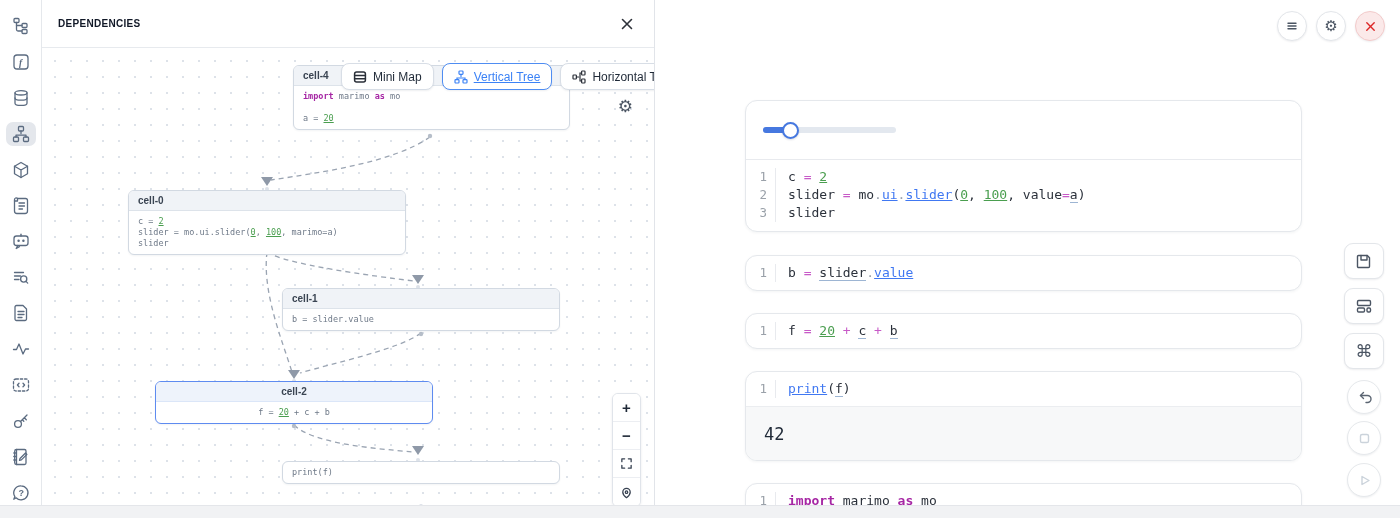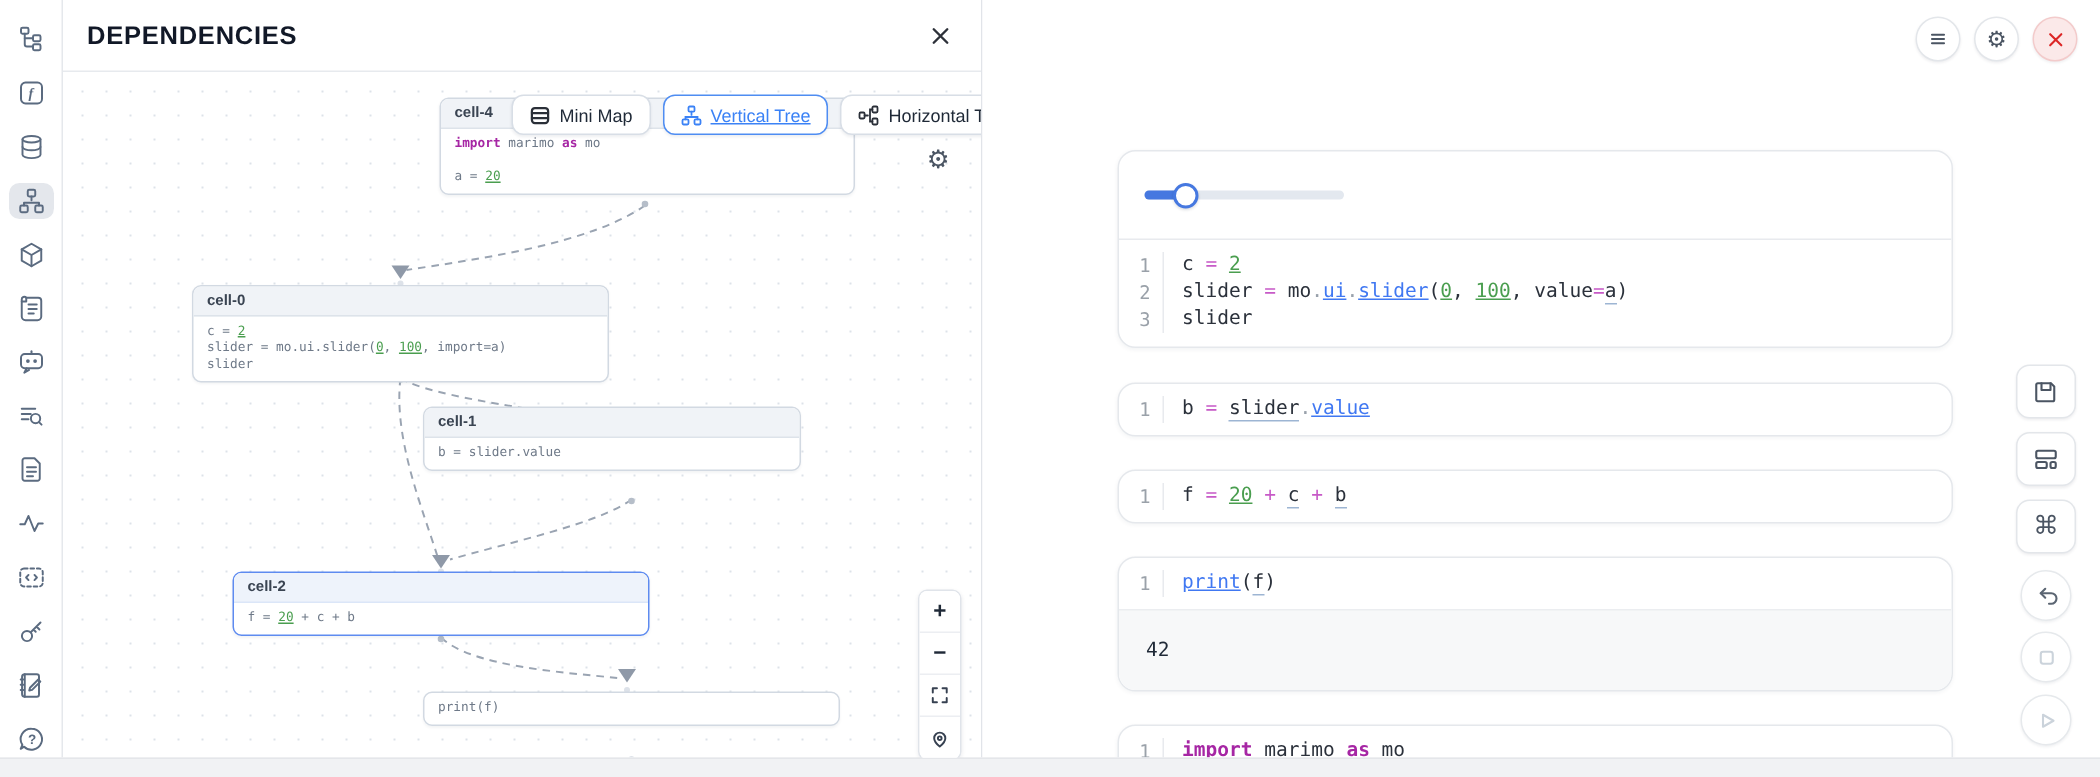--- a/index.html
+++ b/index.html
@@ -10,31 +10,31 @@
   
   .sidebar { width:42px; height:505px; background:#fff; border-right:1px solid #e5e8ec; display:flex; flex-direction:column; align-items:center; padding-top:14px; gap:12px; flex:none; }
   .sb-btn { width:30px; height:30px; border-radius:7px; display:flex; align-items:center; justify-content:center; cursor:pointer; background:transparent; border:none; }
   .sb-btn.active { background:#e4e7ec; }
   .sb-btn svg { stroke:#5b6b80; fill:none; stroke-width:1.3; stroke-linecap:round; stroke-linejoin:round; }
   .sb-btn svg text { fill:#5b6b80; stroke:none; }
 
   
   .dep-panel { width:613px; height:505px; background:#fff; border-right:1px solid #e1e4e9; flex:none; display:flex; flex-direction:column; }
   .dep-header { height:48px; border-bottom:1px solid #e7eaee; display:flex; align-items:center; justify-content:space-between; padding:0 20px 0 16px; flex:none; }
-  .dep-title { font-size:17px; font-weight:700; letter-spacing:.03em; color:#111827; }
+  .dep-title { font-size:10px; font-weight:700; letter-spacing:.03em; color:#111827; }
   .dep-close { background:none; border:none; cursor:pointer; display:flex; }
   .graph-canvas { position:relative; flex:1; overflow:hidden; background-color:#fff;
     background-image:radial-gradient(circle,#dde2e9 1.05px,transparent 1.05px); background-size:16px 16px; background-position:5px 5px; }
   .edges { position:absolute; left:0; top:0; z-index:5; }
 
   .gnode { position:absolute; z-index:10; background:#fff; border:1px solid #d2d9e2; border-radius:6px; box-shadow:0 1px 2px rgba(20,30,50,.05); overflow:hidden; cursor:pointer; }
   .gnode-header { background:#f0f3f7; border-bottom:1px solid #dde3ea; padding:4px 9px; font-size:10px; font-weight:700; color:#3a4452; }
   .gnode-body { padding:5px 9px; }
   .node-line { font-family:"DejaVu Sans Mono",monospace; font-size:8.5px; line-height:11px; white-space:pre; }
-  .gnode.selected { border:1.5px solid #5e8bf0; }
+  .gnode.selected { border:1.5px solid #5e8bf0;text-align:center; }
   .gnode.selected .gnode-header { background:#eef3fb; border-bottom-color:#dbe6f8; }
 
   .graph-toolbar { position:absolute; left:299px; top:15px; z-index:30; display:flex; gap:8px; }
   .gt-btn { height:27px; display:flex; align-items:center; gap:6px; padding:0 11px; background:#fff; border:1px solid #d8dee6; border-radius:8px; box-shadow:0 1px 2px rgba(20,30,50,.07); font-size:12px; color:#1f2937; cursor:pointer; white-space:nowrap; }
   .gt-btn svg { flex:none; }
   .gt-btn.active { border:1.5px solid #4f8df2; color:#3b82f6;text-decoration:underline; }
 
   .graph-gear { position:absolute; right:21px; top:50px; z-index:30; background:none; border:none; font-size:17px; color:#4b5563; cursor:pointer; line-height:1; }
 
   .zoom-panel { position:absolute; left:570px; top:345px; width:29px; z-index:30; background:#fff; border:1px solid #e0e4ea; border-radius:6px; box-shadow:0 1px 3px rgba(20,30,50,.08); overflow:hidden; }
@@ -50,21 +50,21 @@
 
   .nb-filename { position:absolute; left:90px; top:56px; width:557px; text-align:center; font-family:"DejaVu Sans Mono",monospace; font-size:13.5px; color:#6b7280; }
 
   .cells { position:absolute; left:90px; top:100px; width:557px; }
   .cell-card { background:#fff; border:1px solid #e5e8ec; border-radius:12px; box-shadow:0 1px 3px rgba(20,30,50,.05); overflow:hidden; }
   .cell-output { height:59px; display:flex; align-items:center; padding-left:17px; border-bottom:1px solid #e8eaee; }
   .cell-editor { padding:8px 0; }
   .line-row { display:flex; align-items:stretch; }
   .ln { width:30px; flex:none; text-align:right; padding-right:8px; color:#9aa1a9; font-family:"DejaVu Sans Mono",monospace; font-size:12.5px; line-height:18px; border-right:1px solid #e8eaee; }
   .code-text { padding-left:12px; font-family:"DejaVu Sans Mono",monospace; font-size:13px; line-height:18px; white-space:pre; }
-  .result-area { min-height:54px; background:#f7f8f9; border-top:1px solid #ebedf0; display:flex; align-items:center; padding-left:18px; font-family:"DejaVu Sans Mono",monospace; font-size:13px; color:#1f2937; }
+  .result-area { min-height:54px; background:#f7f8f9; border-top:1px solid #ebedf0; display:flex; align-items:center; padding-left:18px; font-family:"DejaVu Sans Mono",monospace; font-size:17px; color:#1f2937; }
 
   .tk-p { color:#2b313b; }
   .tk-kw { color:#a626a4; font-weight:700; }
   .tk-num { color:#4a9e4f;text-decoration:underline; }
   .tk-op { color:#c75ac7; }
   .tk-prop, .tk-fn { color:#4078f2;text-decoration:underline; }
   .tk-pun { color:#99a1ab; }
   .tk-uvar { color:#2b313b; border-bottom:1.5px solid #9db5d3; }
   .tk-np { color:#6e7988; }
   .node-line .tk-kw { font-weight:700; }
@@ -234,25 +234,25 @@
           <div class="gnode-body">
               <div class="node-line"><span class="tk-kw">import</span><span class="tk-np"> marimo </span><span class="tk-kw">as</span><span class="tk-np"> mo</span></div>
               <div class="node-line">&nbsp;</div>
               <div class="node-line"><span class="tk-np">a = </span><span class="tk-num">20</span></div>
             </div>
         </div>
         <div class="gnode" style="left:86px; top:142px; width:278px;">
           <div class="gnode-header">cell-0</div>
           <div class="gnode-body">
               <div class="node-line"><span class="tk-np">c = </span><span class="tk-num">2</span></div>
-              <div class="node-line"><span class="tk-np">slider = mo.ui.slider(</span><span class="tk-num">0</span><span class="tk-np">, </span><span class="tk-num">100</span><span class="tk-np">, import=a)</span></div>
+              <div class="node-line"><span class="tk-np">slider = mo.ui.slider(</span><span class="tk-num">0</span><span class="tk-np">, </span><span class="tk-num">100</span><span class="tk-np">, marimo=a)</span></div>
               <div class="node-line"><span class="tk-np">slider</span></div>
             </div>
         </div>
-        <div class="gnode" style="left:240px; top:223px; width:252px;">
+        <div class="gnode" style="left:240px; top:240px; width:278px;">
           <div class="gnode-header">cell-1</div>
           <div class="gnode-body">
               <div class="node-line"><span class="tk-np">b = slider.value</span></div>
             </div>
         </div>
         <div class="gnode selected" style="left:113px; top:333px; width:278px;">
           <div class="gnode-header">cell-2</div>
           <div class="gnode-body">
               <div class="node-line"><span class="tk-np">f = </span><span class="tk-num">20</span><span class="tk-np"> + c + b</span></div>
             </div>

